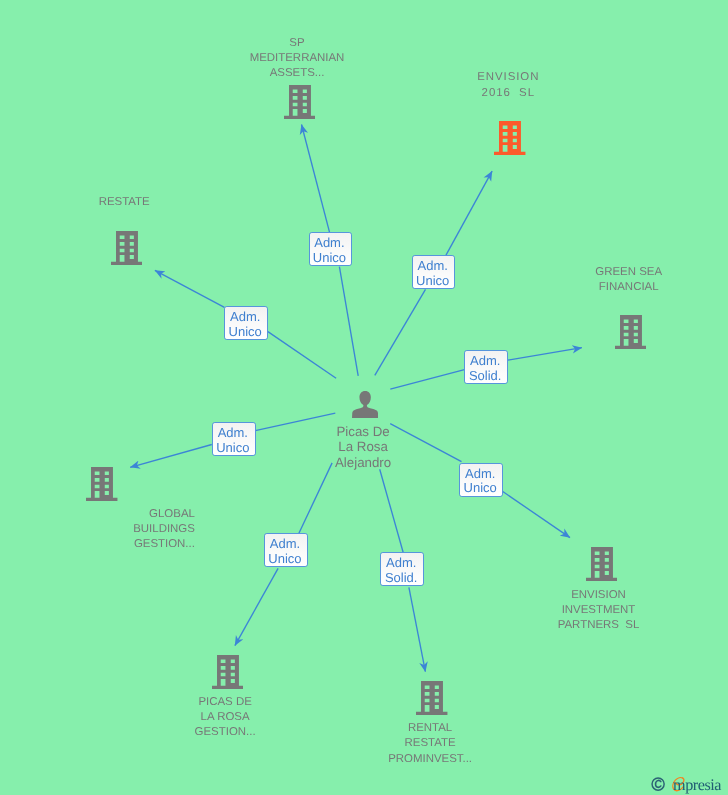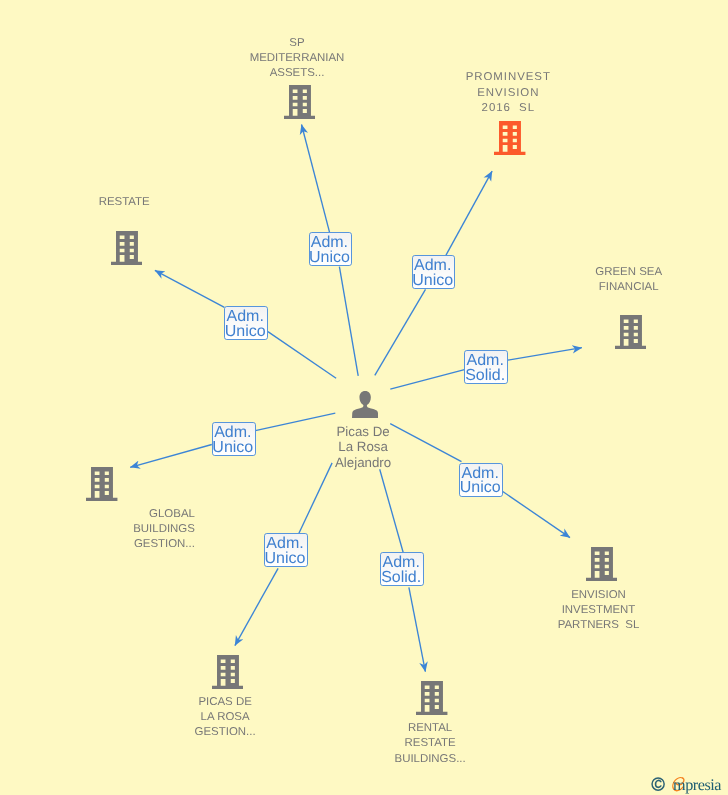--- a/index.html
+++ b/index.html
@@ -1,34 +1,34 @@
 <!DOCTYPE html>
 <html><head>
 <meta charset="utf-8">
 <title>Relationship diagram</title>
 <style>
   html,body{margin:0;padding:0;background:#ffffff;}
   body{width:728px;height:795px;overflow:hidden;
        font-family:"Liberation Sans",sans-serif;
        -webkit-font-smoothing:antialiased;
        text-rendering:geometricPrecision;}
-  #stage{position:relative;width:728px;height:795px;background:#fef9c3;}
+  #stage{position:relative;width:728px;height:795px;background:#86efac;}
   svg#edges{position:absolute;left:0;top:0;width:728px;height:795px;overflow:visible;}
 
   .node{position:absolute;left:0;top:0;}
   .node .icon{position:absolute;line-height:0;}
   .node .caption{position:absolute;text-align:center;color:#777777;
                  font-size:11.45px;line-height:15.2px;white-space:pre;}
   .node .caption.hl{letter-spacing:0.95px;}
   .center-node .caption{color:#777777;font-size:13.3px;line-height:15.3px;}
 
   .badge{position:absolute;width:43.5px;height:34px;box-sizing:border-box;
          border:1.25px solid #5795dc;border-radius:2.8px;
          background:linear-gradient(to bottom,#f2f2f2 0%,#fafafa 55%,#ffffff 100%);
-         color:#4080cf;font-size:16px;line-height:14.7px;text-align:center;
+         color:#4080cf;font-size:13px;line-height:14.7px;text-align:center;
          display:flex;flex-direction:column;align-items:center;justify-content:center;
          padding-top:3.4px;padding-right:1.9px;}
 
   .wm{position:absolute;left:650px;top:776px;height:17px;}
   .wm-c{position:absolute;left:0.6px;top:1.4px;}
   .wm-sr{position:absolute;left:3.2px;top:-1px;font-size:14px;color:#2c6275;opacity:0;
          font-family:"Liberation Serif",serif;}
   .wm-e{position:absolute;left:21.0px;top:-0.3px;}
   .wm .brand{position:absolute;left:23px;top:-0.2px;
              font-family:"Liberation Serif",serif;font-size:16.2px;
@@ -89,21 +89,21 @@
     <div class="caption" style="left:202.0px;top:35.6px;width:190px;"><div>SP</div><div>MEDITERRANIAN</div><div>ASSETS...</div></div>
   </div>
   <div class="node">
     <div class="icon" style="left:494.4px;top:121.3px;"><svg class="bicon" width="31.44" height="33.97" viewBox="0 0 31.44 33.97" aria-hidden="true">
     <path fill="#fc5a2b" fill-rule="evenodd" d="M5.02 0 H26.95 V30.8 H31.44 V33.97 H0 V30.8 H5.02 Z
       M8.72 4.54 H13.48 V8.08 H8.72 Z M18.76 4.54 H22.88 V8.08 H18.76 Z
       M8.72 10.98 H13.48 V14.68 H8.72 Z M18.76 10.98 H22.88 V14.68 H18.76 Z
       M8.72 17.85 H13.48 V21.13 H8.72 Z M18.76 17.85 H22.88 V21.13 H18.76 Z
       M8.72 24.09 H13.48 V30.8 H8.72 Z M18.76 24.09 H22.88 V27.89 H18.76 Z"></path>
   </svg></div>
-    <div class="caption hl" style="left:413.3px;top:70.3px;width:190px;"><div>PROMINVEST</div><div>ENVISION</div><div>2016  SL</div></div>
+    <div class="caption hl" style="left:413.3px;top:70.3px;width:190px;"><div>ENVISION</div><div>2016  SL</div></div>
   </div>
   <div class="node">
     <div class="icon" style="left:614.9px;top:315.1px;"><svg class="bicon" width="31.44" height="33.97" viewBox="0 0 31.44 33.97" aria-hidden="true">
     <path fill="#777777" fill-rule="evenodd" d="M5.02 0 H26.95 V30.8 H31.44 V33.97 H0 V30.8 H5.02 Z
       M8.72 4.54 H13.48 V8.08 H8.72 Z M18.76 4.54 H22.88 V8.08 H18.76 Z
       M8.72 10.98 H13.48 V14.68 H8.72 Z M18.76 10.98 H22.88 V14.68 H18.76 Z
       M8.72 17.85 H13.48 V21.13 H8.72 Z M18.76 17.85 H22.88 V21.13 H18.76 Z
       M8.72 24.09 H13.48 V30.8 H8.72 Z M18.76 24.09 H22.88 V27.89 H18.76 Z"></path>
   </svg></div>
     <div class="caption" style="left:533.7px;top:264.5px;width:190px;"><div>GREEN SEA</div><div>FINANCIAL</div></div>
@@ -119,21 +119,21 @@
     <div class="caption" style="left:503.5px;top:588.0px;width:190px;"><div>ENVISION</div><div>INVESTMENT</div><div>PARTNERS  SL</div></div>
   </div>
   <div class="node">
     <div class="icon" style="left:416.3px;top:680.6px;"><svg class="bicon" width="31.44" height="33.97" viewBox="0 0 31.44 33.97" aria-hidden="true">
     <path fill="#777777" fill-rule="evenodd" d="M5.02 0 H26.95 V30.8 H31.44 V33.97 H0 V30.8 H5.02 Z
       M8.72 4.54 H13.48 V8.08 H8.72 Z M18.76 4.54 H22.88 V8.08 H18.76 Z
       M8.72 10.98 H13.48 V14.68 H8.72 Z M18.76 10.98 H22.88 V14.68 H18.76 Z
       M8.72 17.85 H13.48 V21.13 H8.72 Z M18.76 17.85 H22.88 V21.13 H18.76 Z
       M8.72 24.09 H13.48 V30.8 H8.72 Z M18.76 24.09 H22.88 V27.89 H18.76 Z"></path>
   </svg></div>
-    <div class="caption" style="left:335.1px;top:721.1px;width:190px;"><div>RENTAL</div><div>RESTATE</div><div>BUILDINGS...</div></div>
+    <div class="caption" style="left:335.1px;top:721.1px;width:190px;"><div>RENTAL</div><div>RESTATE</div><div>PROMINVEST...</div></div>
   </div>
   <div class="node">
     <div class="icon" style="left:211.5px;top:654.8px;"><svg class="bicon" width="31.44" height="33.97" viewBox="0 0 31.44 33.97" aria-hidden="true">
     <path fill="#777777" fill-rule="evenodd" d="M5.02 0 H26.95 V30.8 H31.44 V33.97 H0 V30.8 H5.02 Z
       M8.72 4.54 H13.48 V8.08 H8.72 Z M18.76 4.54 H22.88 V8.08 H18.76 Z
       M8.72 10.98 H13.48 V14.68 H8.72 Z M18.76 10.98 H22.88 V14.68 H18.76 Z
       M8.72 17.85 H13.48 V21.13 H8.72 Z M18.76 17.85 H22.88 V21.13 H18.76 Z
       M8.72 24.09 H13.48 V30.8 H8.72 Z M18.76 24.09 H22.88 V27.89 H18.76 Z"></path>
   </svg></div>
     <div class="caption" style="left:130.1px;top:695.0px;width:190px;"><div>PICAS DE</div><div>LA ROSA</div><div>GESTION...</div></div>

